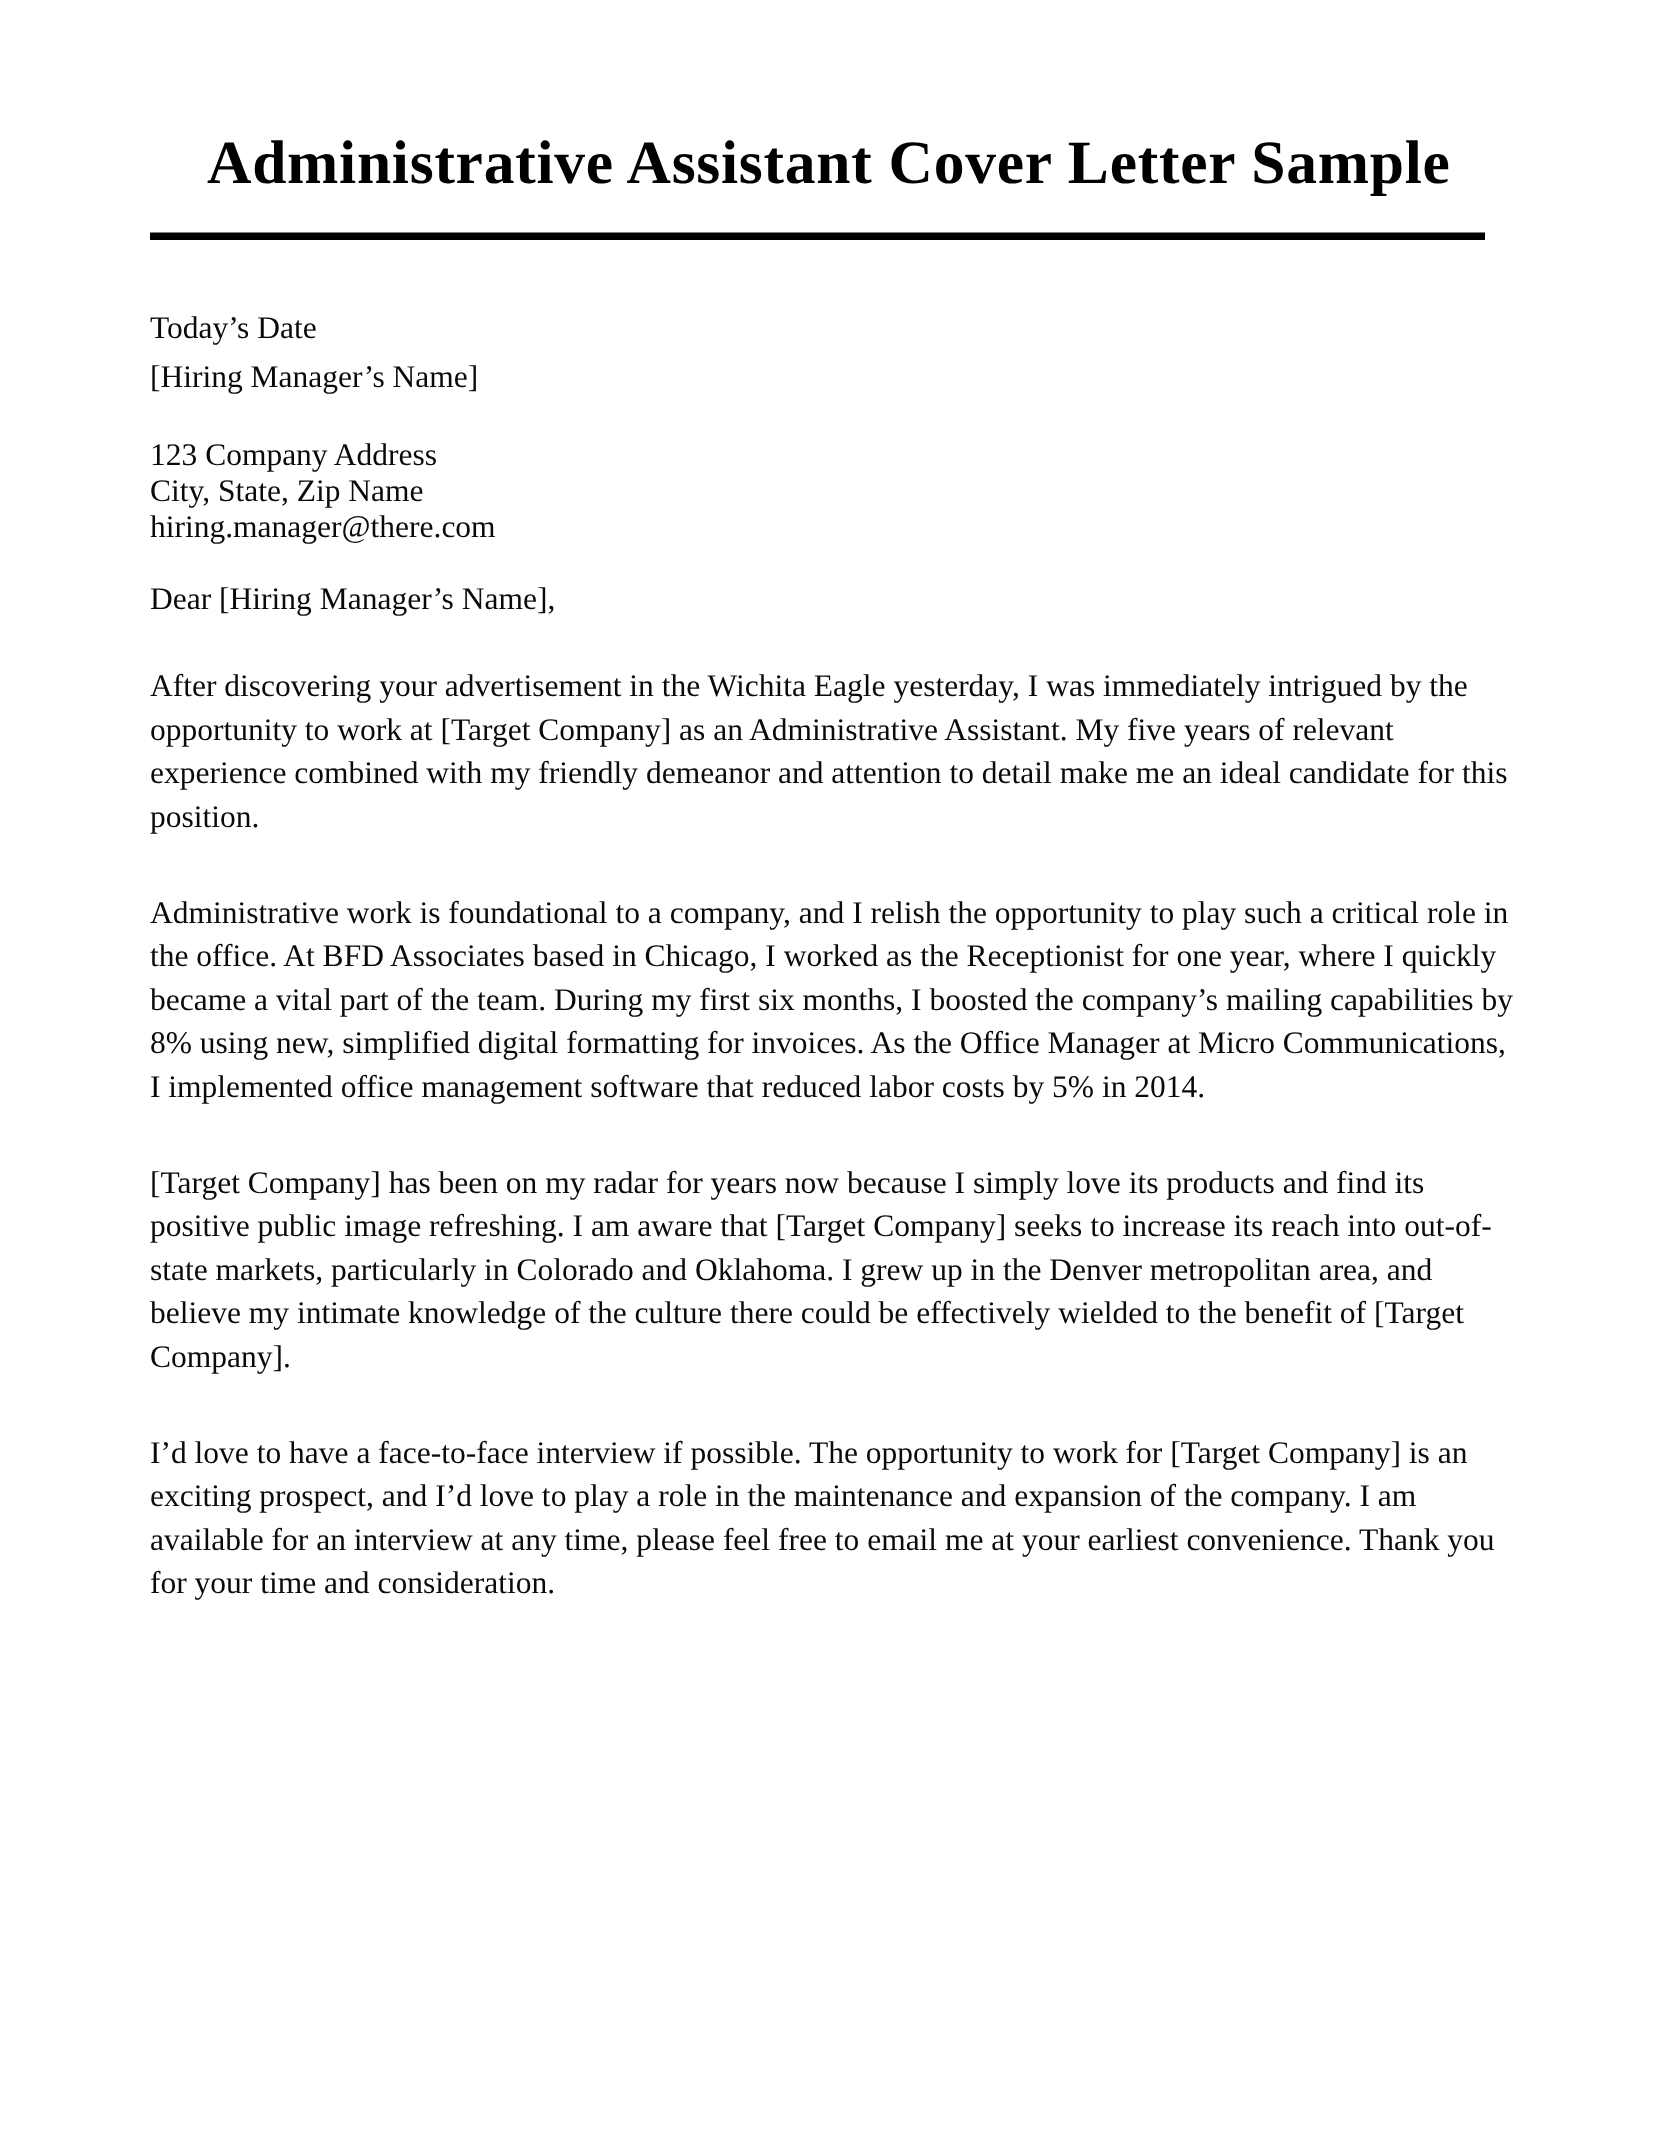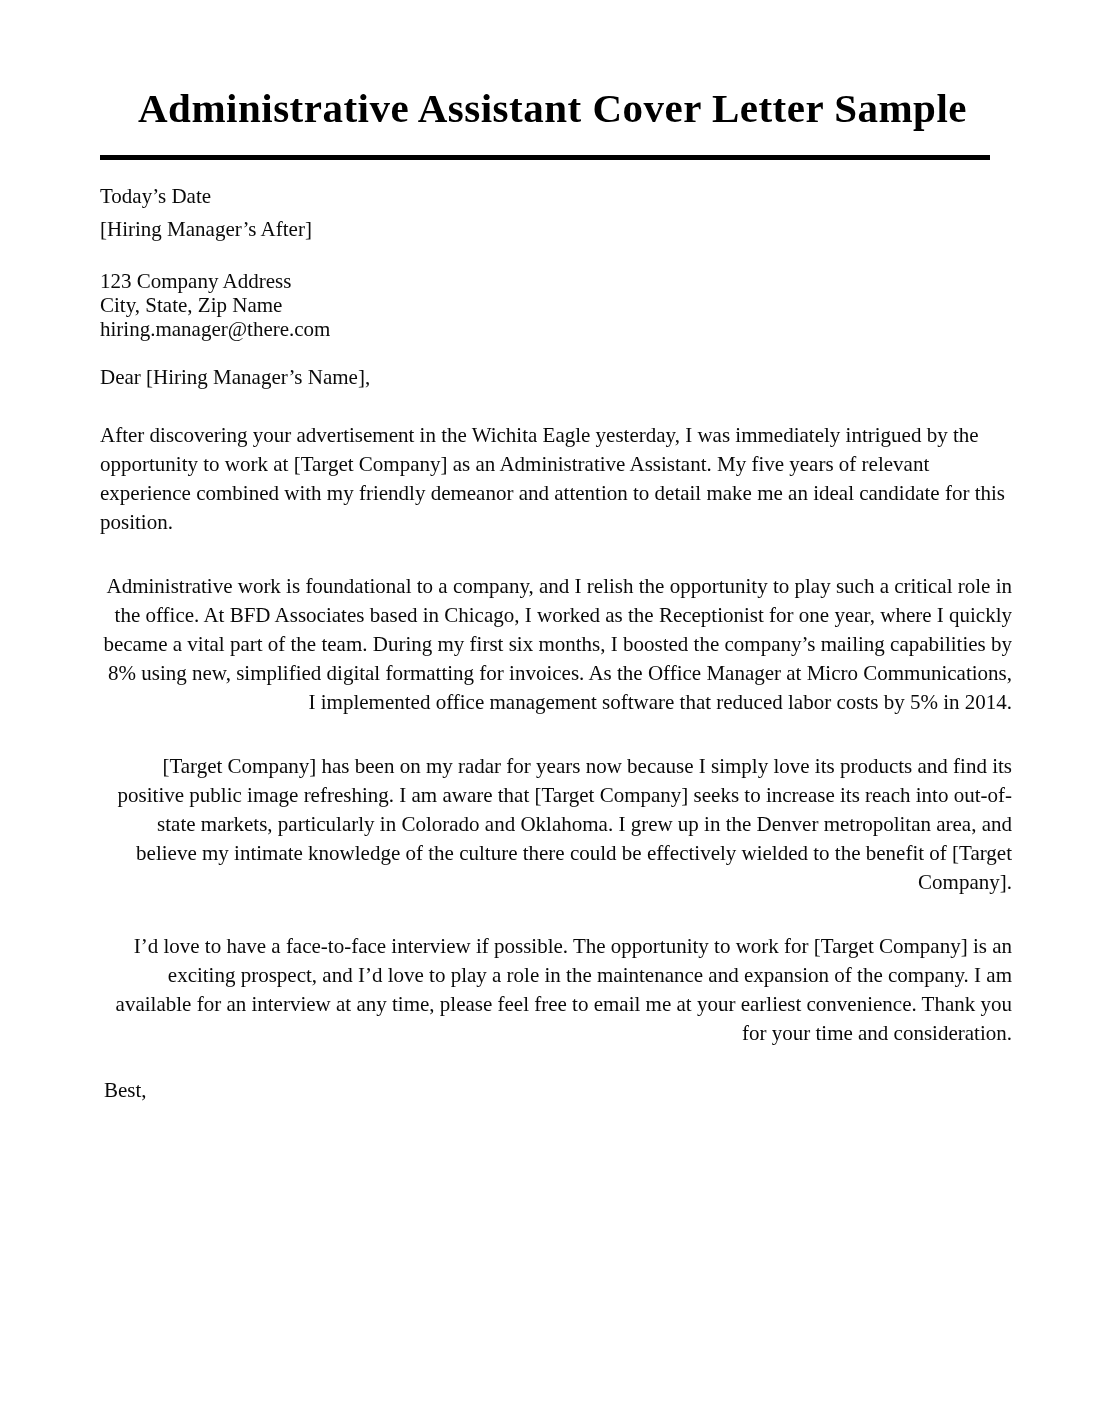--- a/index.html
+++ b/index.html
@@ -29,21 +29,21 @@
   .title-rule {
     border: none;
     height: 5px;
     background: #000000;
     width: 890px;
     margin: 24px 0 0 100px;
   }
   .letter-body {
     margin-left: 100px;
     width: 912px;
-    padding-top: 20px;
+    padding-top: 42px;
     font-size: 21px;
   }
   .line-lg {
     margin: 0;
     line-height: 33px;
   }
   .address-block {
     margin-top: 23px;
   }
   .address-block p {
@@ -54,21 +54,20 @@
     margin: 20px 0 0 0;
     line-height: 33px;
   }
   .para {
     margin: 27px 0 0 0;
     line-height: 29px;
     text-align: left;
   }
   .para + .para {
     margin-top: 35px;
-    text-align: right;
   }
   .sign-block {
     margin-top: 29px;
   }
   .sign-block p {
     margin: 4px;
     line-height: 26px;
   }
 </style>
 </head>
@@ -77,21 +76,21 @@
 <div class="page">
 
   <h1 class="title">Administrative Assistant Cover Letter Sample</h1>
 
   <hr class="title-rule">
 
   <div class="letter-body">
 
     <p class="line-lg">Today’s Date</p>
 
-    <p class="line-lg">[Hiring Manager’s After]</p>
+    <p class="line-lg">[Hiring Manager’s Name]</p>
 
     <div class="address-block">
       <p>123 Company Address</p>
       <p>City, State, Zip Name</p>
       <p>hiring.manager@there.com</p>
     </div>
 
     <p class="greeting">Dear [Hiring Manager’s Name],</p>
 
     <p class="para">After discovering your advertisement in the Wichita Eagle yesterday, I was immediately intrigued by the opportunity to work at [Target Company] as an Administrative Assistant. My five years of relevant experience combined with my friendly demeanor and attention to detail make me an ideal candidate for this position.</p>

